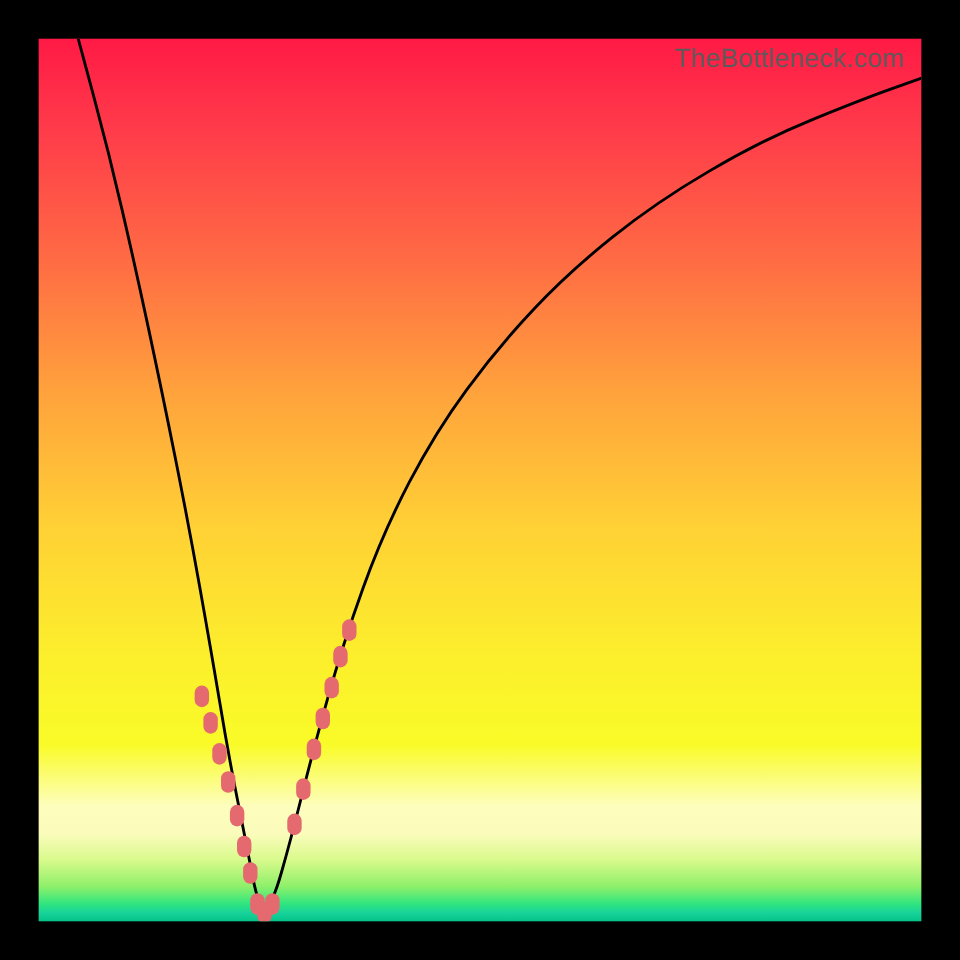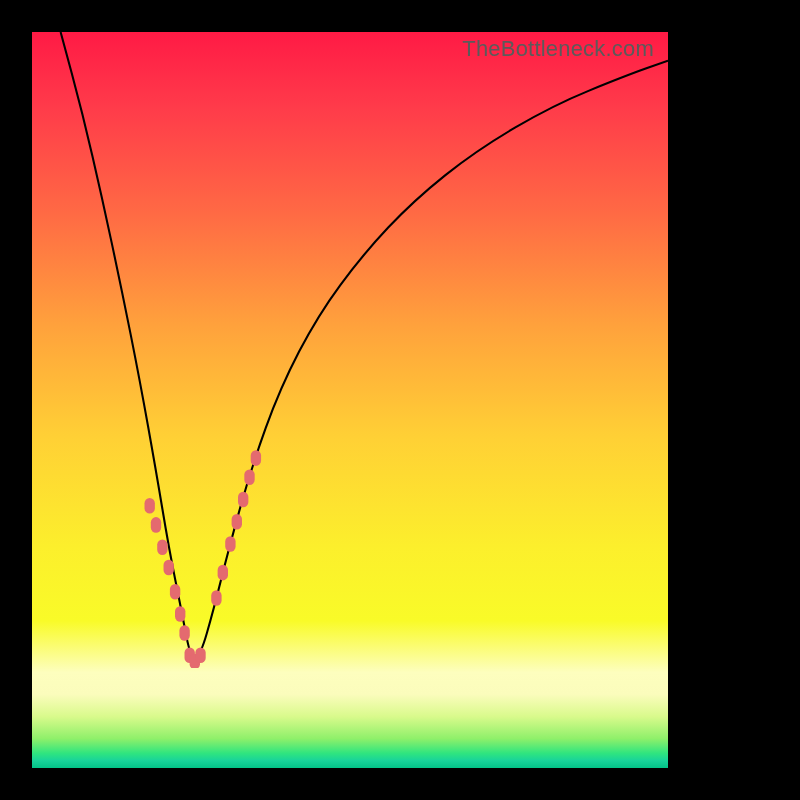--- a/index.html
+++ b/index.html
@@ -13,21 +13,21 @@
   }
   .frame {
     position: absolute;
     inset: 0;
     background: #000;
   }
   .plot {
     position: absolute;
     left: 32px;
     top: 32px;
-    width: 636px;
+    width: 736px;
     height: 736px;
     overflow: hidden;
   }
   .grad {
     position: absolute;
     inset: 0;
     background: linear-gradient(
       to bottom,
       #ff1a45 0%,
       #ff3a4a 10%,

